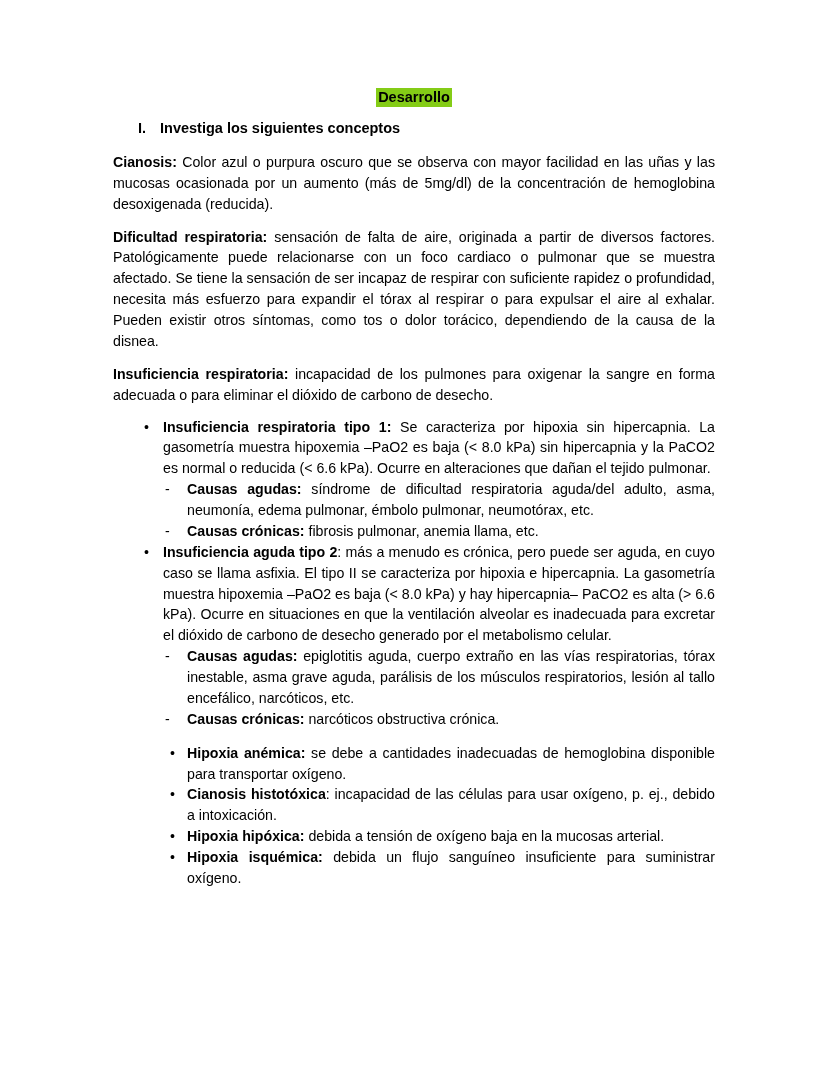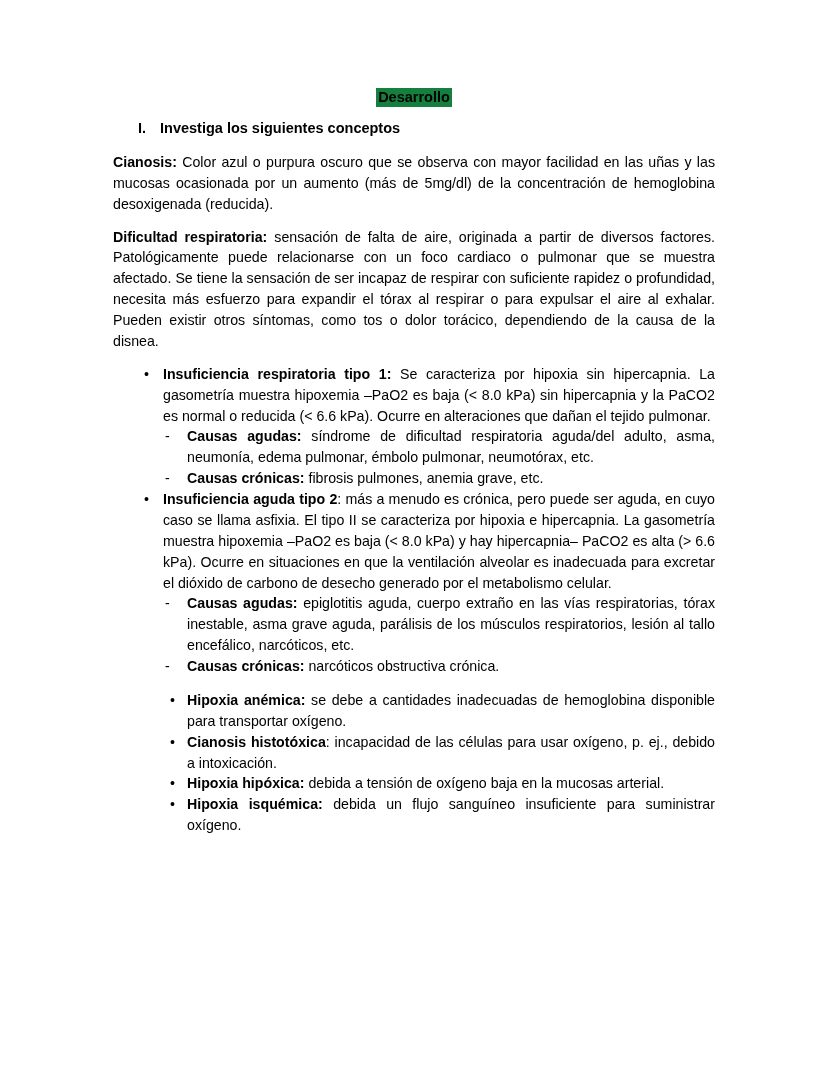--- a/index.html
+++ b/index.html
@@ -29,21 +29,21 @@
 
   
   .doc-title {
     text-align: center;
     font-size: 14.5px;
     font-weight: bold;
     line-height: 1.25;
     margin: 0 0 13px 0;
   }
   .doc-title .hl {
-    background: #15803d;
+    background: #84cc16;
     padding: 1px 2px 2px 2px;
   }
 
   
   .section-heading {
     display: flex;
     font-size: 14.5px;
     font-weight: bold;
     line-height: 1.3;
     margin: 0 0 14px 0;
@@ -148,34 +148,35 @@
 
     <div class="section-heading">
       <span class="numeral">I.</span>
       <span class="heading-text">Investiga los siguientes conceptos</span>
     </div>
 
     <p class="para"><span class="lead">Cianosis:</span><span> Color azul o purpura oscuro que se observa con mayor facilidad en las uñas y las mucosas ocasionada por un aumento (más de 5mg/dl) de la concentración de hemoglobina desoxigenada (reducida).</span></p>
 
     <p class="para"><span class="lead">Dificultad respiratoria:</span><span> sensación de falta de aire, originada a partir de diversos factores. Patológicamente puede relacionarse con un foco cardiaco o pulmonar que se muestra afectado. Se tiene la sensación de ser incapaz de respirar con suficiente rapidez o profundidad, necesita más esfuerzo para expandir el tórax al respirar o para expulsar el aire al exhalar. Pueden existir otros síntomas, como tos o dolor torácico, dependiendo de la causa de la disnea.</span></p>
 
+    <p class="para tight"><span class="lead">Insuficiencia respiratoria:</span><span> incapacidad de los pulmones para oxigenar la sangre en forma adecuada o para eliminar el dióxido de carbono de desecho.</span></p>
 
     <ul class="lvl1">
 
       <li>
         <span class="marker">•</span>
         <span class="lead">Insuficiencia respiratoria tipo 1:</span><span> Se caracteriza por hipoxia sin hipercapnia. La gasometría muestra hipoxemia –PaO2 es baja (&lt; 8.0 kPa) sin hipercapnia y la PaCO2 es normal o reducida (&lt; 6.6 kPa). Ocurre en alteraciones que dañan el tejido pulmonar.</span>
         <ul class="lvl2">
           <li>
             <span class="marker">-</span>
             <span class="lead">Causas agudas:</span><span> síndrome de dificultad respiratoria aguda/del adulto, asma, neumonía, edema pulmonar, émbolo pulmonar, neumotórax, etc.</span>
           </li>
           <li>
             <span class="marker">-</span>
-            <span class="lead">Causas crónicas:</span><span> fibrosis pulmones, anemia grave, etc.</span>
+            <span class="lead">Causas crónicas:</span><span> fibrosis pulmonar, anemia llama, etc.</span>
           </li>
         </ul>
       </li>
 
       <li>
         <span class="marker">•</span>
         <span class="lead">Insuficiencia aguda tipo 2</span><span>: más a menudo es crónica, pero puede ser aguda, en cuyo caso se llama asfixia. El tipo II se caracteriza por hipoxia e hipercapnia. La gasometría muestra hipoxemia –PaO2 es baja (&lt; 8.0 kPa) y hay hipercapnia– PaCO2 es alta (&gt; 6.6 kPa). Ocurre en situaciones en que la ventilación alveolar es inadecuada para excretar el dióxido de carbono de desecho generado por el metabolismo celular.</span>
         <ul class="lvl2">
           <li>
             <span class="marker">-</span>

